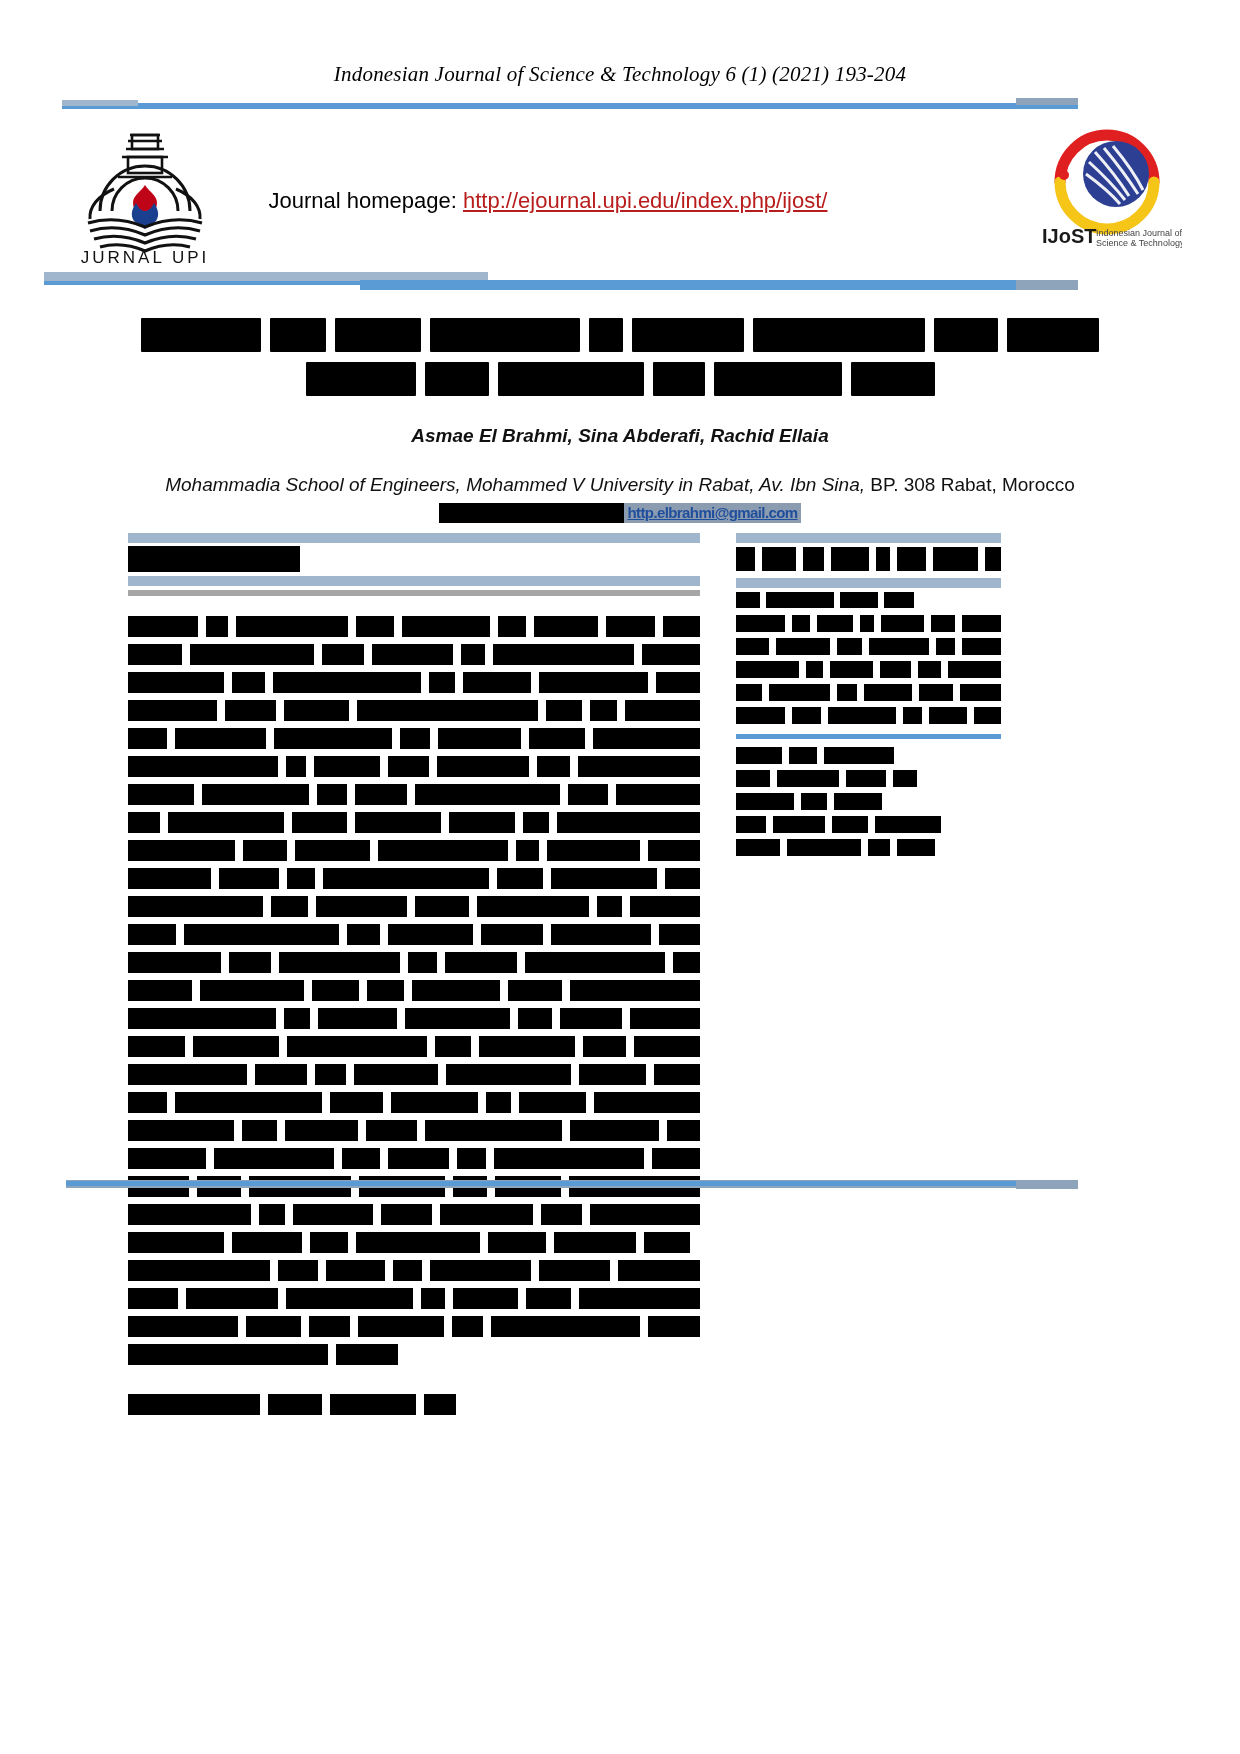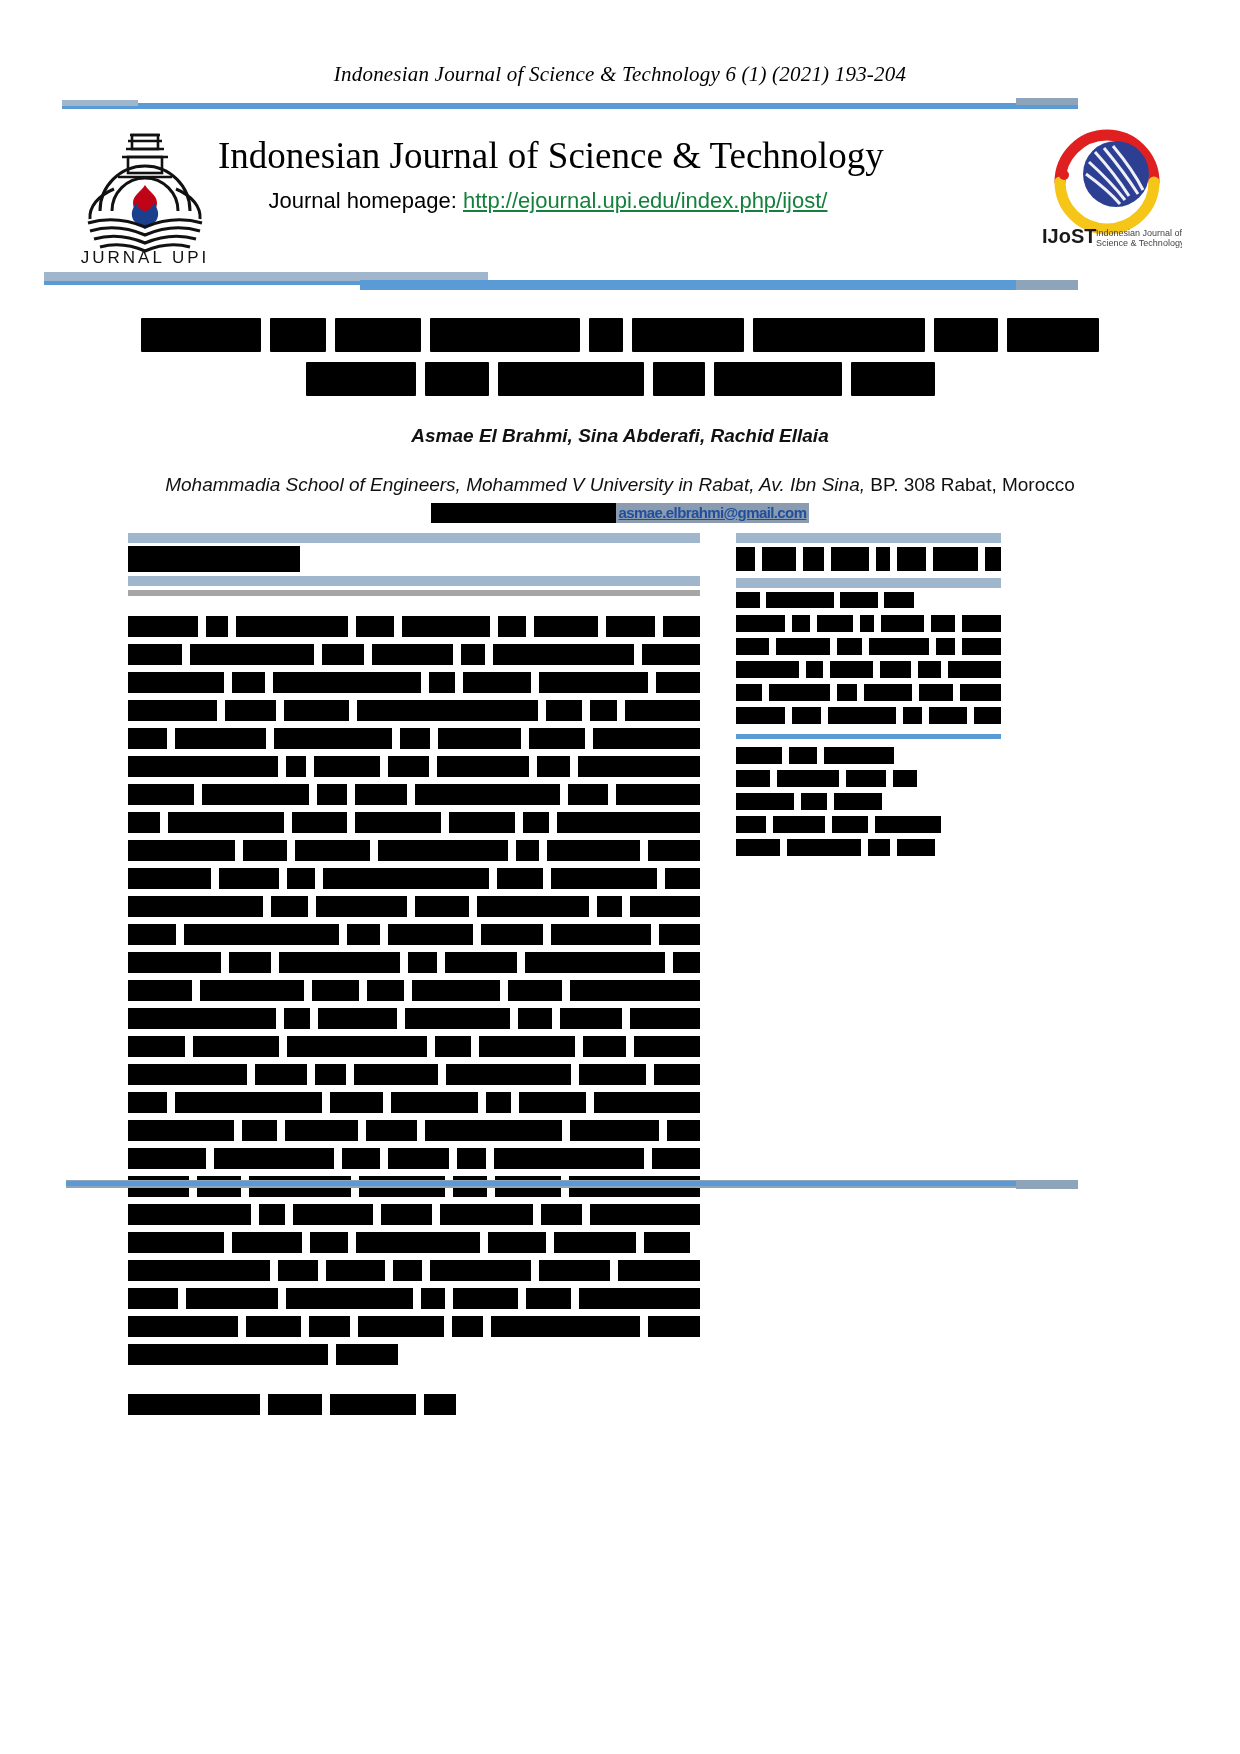--- a/index.html
+++ b/index.html
@@ -44,21 +44,21 @@
     color:#000;
     white-space:nowrap;
   }
   .journal-home {
     position:absolute; left:218px; top:78px; width:660px;
     text-align:center;
     font-size:22px;
     color:#000;
   }
   .journal-home a, .journal-home .url {
-    color:#15803d; text-decoration:underline;
+    color:#b91c1c; text-decoration:underline;
   }
 
   .logo-ijost { position:absolute; right:58px; top:2px; width:150px; height:150px; }
 
   
   .rule-bot-wrap { position:absolute; top:272px; left:0; width:1240px; height:22px; }
   .rb1 { position:absolute; left:44px;  top:0px;  width:444px; height:9px;  background:#9fb6cd; }
   .rb2 { position:absolute; left:360px; top:8px;  width:718px; height:10px; background:#5b9bd5; }
   .rb3 { position:absolute; left:1016px;top:8px;  width:62px;  height:10px; background:#8ea4bb; }
   .rb4 { position:absolute; left:44px;  top:9px;  width:320px; height:4px;  background:#5b9bd5; }
@@ -164,21 +164,20 @@
       <g fill="none" stroke="#111" stroke-width="3">
         <path d="M28 108 q28 -8 57 4 q29 -12 57 -4"></path>
         <path d="M30 116 q27 -8 55 4 q28 -12 55 -4"></path>
         <path d="M34 124 q25 -7 51 4 q26 -11 51 -4"></path>
         <path d="M40 132 q22 -6 45 4 q23 -10 45 -4"></path>
       </g>
       <text x="85" y="148" font-family="Liberation Sans, sans-serif" font-size="17" letter-spacing="3" text-anchor="middle" fill="#111">JURNAL UPI</text>
     </svg>
   </div>
 
-  <div class="journal-title">Indonesian Journal of Science &amp; Technology</div>
 
   <div class="journal-home">
     <span>Journal homepage: </span><span class="url">http://ejournal.upi.edu/index.php/ijost/</span>
   </div>
 
   <div class="logo-ijost">
     <svg width="150" height="150" viewBox="0 0 150 150" xmlns="http://www.w3.org/2000/svg">
 
       <path d="M28 70 a47 47 0 0 1 94 0" fill="none" stroke="#e02020" stroke-width="11" stroke-linecap="round"></path>
 
@@ -232,21 +231,21 @@
 </div>
 
 <div class="authors">Asmae El Brahmi, Sina Abderafi, Rachid Ellaia</div>
 
 <div class="affil">
   <span>Mohammadia School of Engineers, Mohammed V University in Rabat, Av. Ibn Sina,</span><span class="plain"> BP. 308 Rabat, Morocco</span>
 </div>
 
 <div class="corresp">
   <div class="blk" id="corr-blk" style="width: 185px;"></div>
-  <div class="email">asmae.elbrahmi@gmail.com</div>
+  <div class="email">http.elbrahmi@gmail.com</div>
 </div>
 
 <div class="cols">
 
   <div class="col-left">
     <div class="hdr-bar"></div>
     <div class="hdr-label" style="width:172px"></div>
     <div class="hdr-bar2"></div>
     <div class="hdr-bar2 gray"></div>
     <div style="height:20px"></div>

